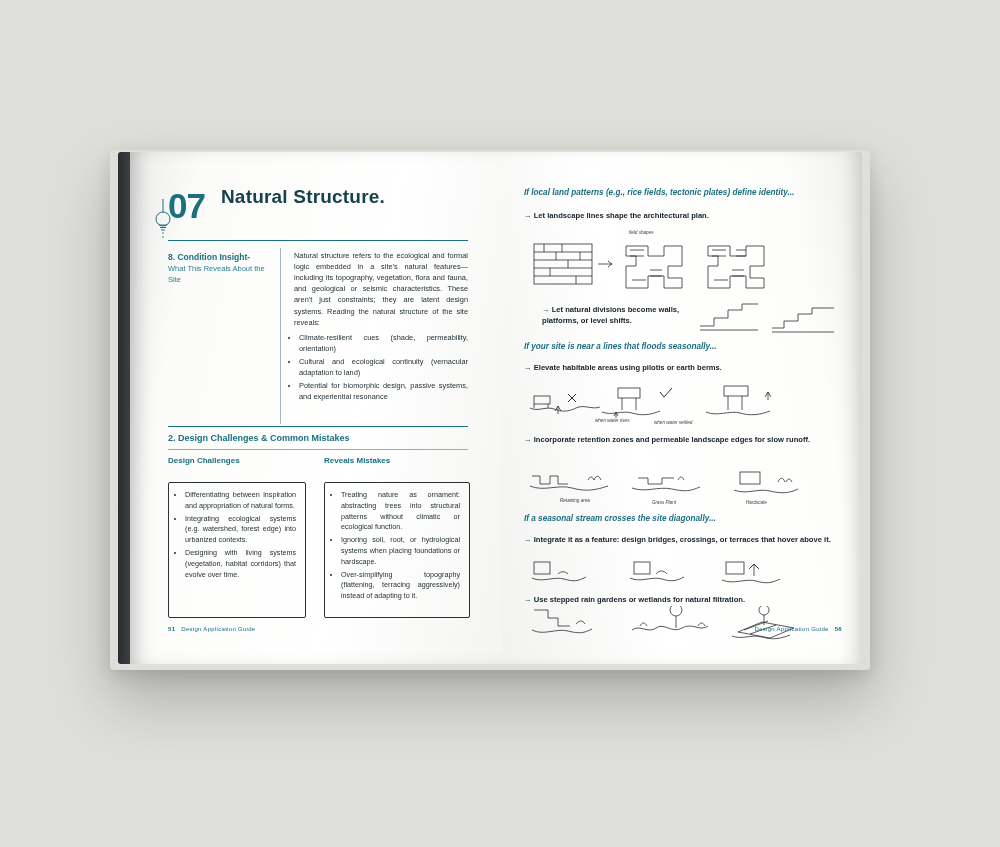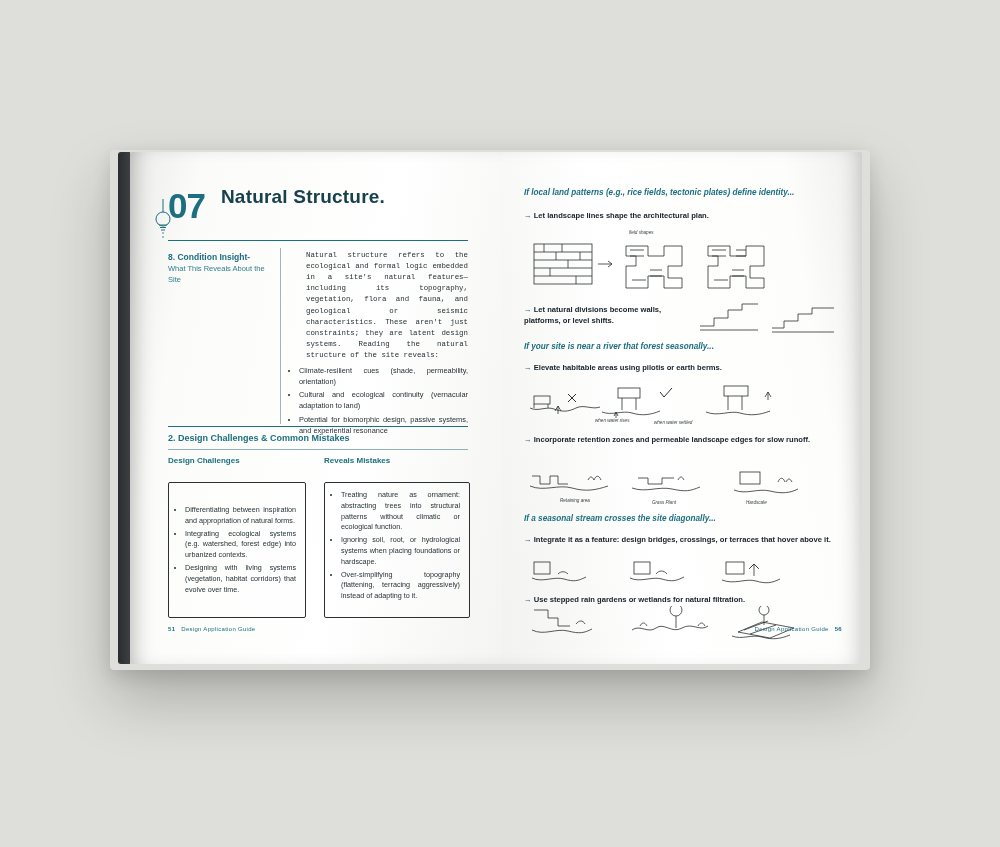--- a/index.html
+++ b/index.html
@@ -74,21 +74,21 @@
     font-size:8.5px;font-weight:700;color:#1c6f80;line-height:1.35;
   }
   .sec1-sub{
     position:absolute;left:38px;top:112px;width:110px;
     font-size:7.5px;color:#2f7f8f;line-height:1.45;font-weight:400;
   }
   .sec1-body{
     position:absolute;left:160px;top:98px;width:178px;
     font-size:7.4px;color:#1e2b30;line-height:1.5;text-align:justify;
   }
-  .sec1-body p{margin:0 0 4px 16px;font-family:Liberation Mono, monospace;}
+  .sec1-body p{margin:0 0 4px 4px;}
   ul.tight{margin:0 0 4px 0;padding-left:9px;}
   ul.tight li{margin:0 0 2px 0;text-align:justify;}
 
   .vline{position:absolute;width:1px;background:#9fb6bc;}
 
   .sec2-title{
     position:absolute;left:38px;top:281px;width:300px;
     font-size:9px;font-weight:700;color:#1c6f80;
   }
   .col-head{
@@ -171,21 +171,21 @@
         <div class="sec2-title">2. Design Challenges &amp; Common Mistakes</div>
 
         <div class="rule" style="left:38px;top:297px;width:300px;background:#8fb0b8;"></div>
 
         <div class="col-head" style="left:38px;top:304px;">Design Challenges</div>
         <div class="col-head" style="left:194px;top:304px;">Reveals Mistakes</div>
 
         <div class="box" style="left:38px;top:330px;width:136px;height:134px;"></div>
         <div class="box" style="left:194px;top:330px;width:144px;height:134px;"></div>
 
-        <div class="box-inner" style="left:46px;top:338px;width:120px;margin-top:15px;">
+        <div class="box-inner" style="left:46px;top:338px;width:120px;">
           <ul class="tight">
             <li>Differentiating between inspiration and appropriation of natural forms.</li>
             <li>Integrating ecological systems (e.g. watershed, forest edge) into urbanized contexts.</li>
             <li>Designing with living systems (vegetation, habitat corridors) that evolve over time.</li>
           </ul>
         </div>
 
         <div class="box-inner" style="left:202px;top:338px;width:128px;">
           <ul class="tight">
             <li>Treating nature as ornament: abstracting trees into structural patterns without climatic or ecological function.</li>
@@ -220,35 +220,35 @@
             <path d="M2 12h58M2 20h58M2 28h58M2 36h58"></path>
             <path d="M12 4v8M24 12v8M36 20v8M18 28v8M44 36v8M30 4v8M48 12v8"></path>
             <path d="M66 24h14m-4-3 4 3-4 3"></path>
             <path d="M94 6h22v10h16V6h18v20h-14v12h14v10h-18V36h-16v12H94V26h10V16H94z"></path>
             <path d="M98 10h14M98 16h14M118 30h12M118 36h12M100 40h14"></path>
             <path d="M176 6h22v10h16V6h18v20h-14v12h14v10h-18V36h-16v12h-22V26h10V16h-10z"></path>
             <path d="M180 10h14M180 16h14M200 30h12M200 36h12M182 40h14M204 10h10M204 16h10"></path>
           </svg>
         </div>
 
-        <div class="act" style="left:22px;top:152px;width:160px;">
+        <div class="act" style="left:40px;top:152px;width:160px;">
           <span style="color:#1c6f80">→</span>
           <span>Let natural divisions become walls, platforms, or level shifts.</span>
         </div>
 
         <div class="sketch" style="left:196px;top:148px;">
           <svg width="140" height="36" viewBox="0 0 140 36" stroke="#2b3033" fill="none" stroke-width=".8">
             <path d="M2 26h14v-8h14v-8h14v-6h16"></path>
             <path d="M2 30h58"></path>
             <path d="M74 28h12v-7h14v-7h14v-6h22"></path>
             <path d="M74 32h62"></path>
           </svg>
         </div>
 
-        <div class="cond" style="left:22px;top:190px;width:320px;">If your site is near a river that forest seasonally...</div>
+        <div class="cond" style="left:22px;top:190px;width:320px;">If your site is near a lines that floods seasonally...</div>
         <div class="act" style="left:22px;top:210px;width:320px;">
           <span style="color:#1c6f80">→</span>
           <span>Elevate habitable areas using pilotis or earth berms.</span>
         </div>
 
         <div class="sketch" style="left:26px;top:226px;">
           <svg width="300" height="52" viewBox="0 0 300 52" stroke="#2b3033" fill="none" stroke-width=".8">
 
             <rect x="6" y="18" width="16" height="8"></rect>
             <path d="M2 30c8 4 16-2 24 1s14 3 22-1 16 2 24-1"></path>

